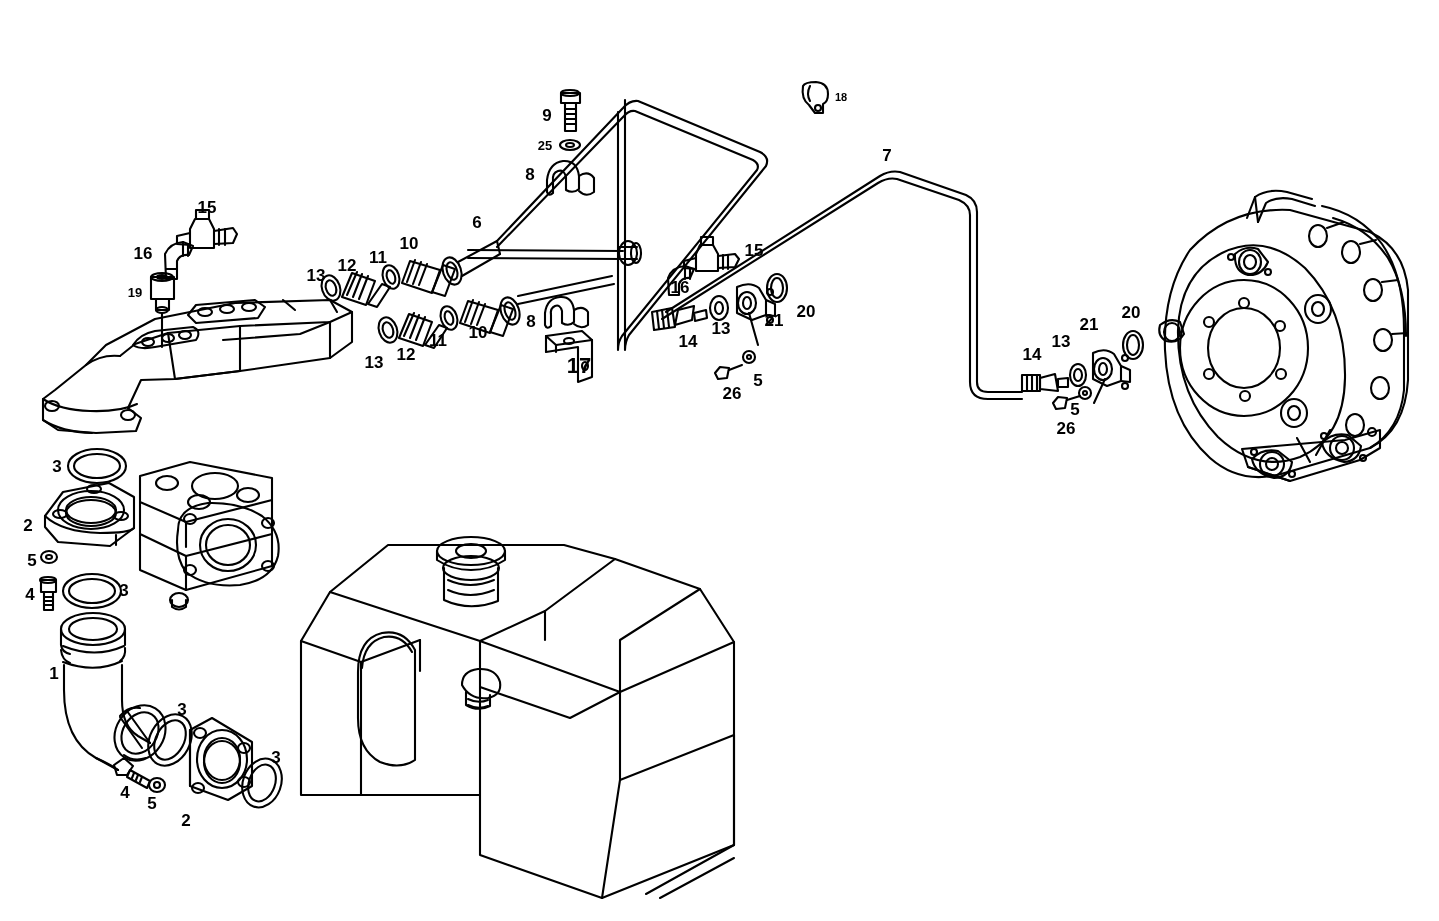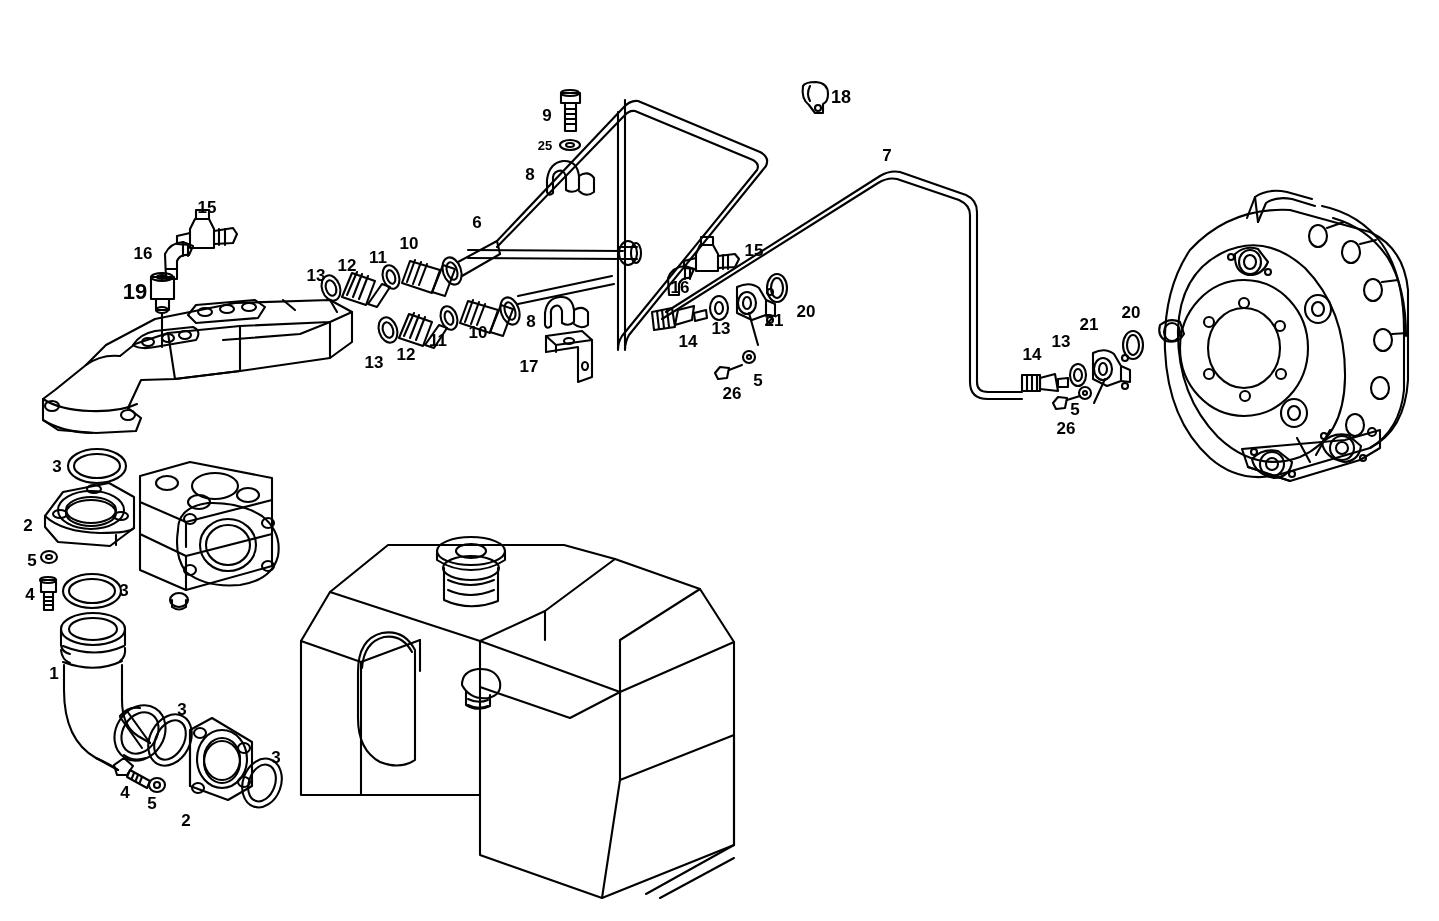--- a/index.html
+++ b/index.html
@@ -472,36 +472,36 @@
       <path d="M 466 692 L 466 705 Q 478 712 490 706 L 490 695"></path>
       <path d="M 468 699 Q 478 704 488 700 M 468 705 Q 478 710 488 706"></path>
     </g>
 
   </g>
 </svg>
 
 <div id="callout-layer">
   <span class="callout" style="left:207px;top:207px;font-size:17px">15</span>
   <span class="callout" style="left:143px;top:253px;font-size:17px">16</span>
-  <span class="callout" style="left:135px;top:292px;font-size:22px">19</span>
+  <span class="callout" style="left:135px;top:292px;font-size:13px">19</span>
   <span class="callout" style="left:316px;top:275px;font-size:17px">13</span>
   <span class="callout" style="left:347px;top:265px;font-size:17px">12</span>
   <span class="callout" style="left:378px;top:257px;font-size:17px">11</span>
   <span class="callout" style="left:409px;top:243px;font-size:17px">10</span>
   <span class="callout" style="left:477px;top:222px;font-size:17px">6</span>
   <span class="callout" style="left:374px;top:362px;font-size:17px">13</span>
   <span class="callout" style="left:406px;top:354px;font-size:17px">12</span>
   <span class="callout" style="left:438px;top:340px;font-size:17px">11</span>
   <span class="callout" style="left:478px;top:332px;font-size:17px">10</span>
   <span class="callout" style="left:547px;top:115px;font-size:17px">9</span>
   <span class="callout" style="left:545px;top:145px;font-size:13px">25</span>
   <span class="callout" style="left:530px;top:174px;font-size:17px">8</span>
   <span class="callout" style="left:531px;top:321px;font-size:17px">8</span>
-  <span class="callout" style="left:529px;top:366px;font-size:17px">17</span>
-  <span class="callout" style="left:841px;top:97px;font-size:18px">18</span>
+  <span class="callout" style="left:579px;top:366px;font-size:22px">17</span>
+  <span class="callout" style="left:841px;top:97px;font-size:11px">18</span>
   <span class="callout" style="left:887px;top:155px;font-size:17px">7</span>
   <span class="callout" style="left:754px;top:250px;font-size:17px">15</span>
   <span class="callout" style="left:680px;top:287px;font-size:17px">16</span>
   <span class="callout" style="left:688px;top:341px;font-size:17px">14</span>
   <span class="callout" style="left:721px;top:328px;font-size:17px">13</span>
   <span class="callout" style="left:774px;top:320px;font-size:17px">21</span>
   <span class="callout" style="left:806px;top:311px;font-size:17px">20</span>
   <span class="callout" style="left:758px;top:380px;font-size:17px">5</span>
   <span class="callout" style="left:732px;top:393px;font-size:17px">26</span>
   <span class="callout" style="left:1032px;top:354px;font-size:17px">14</span>

